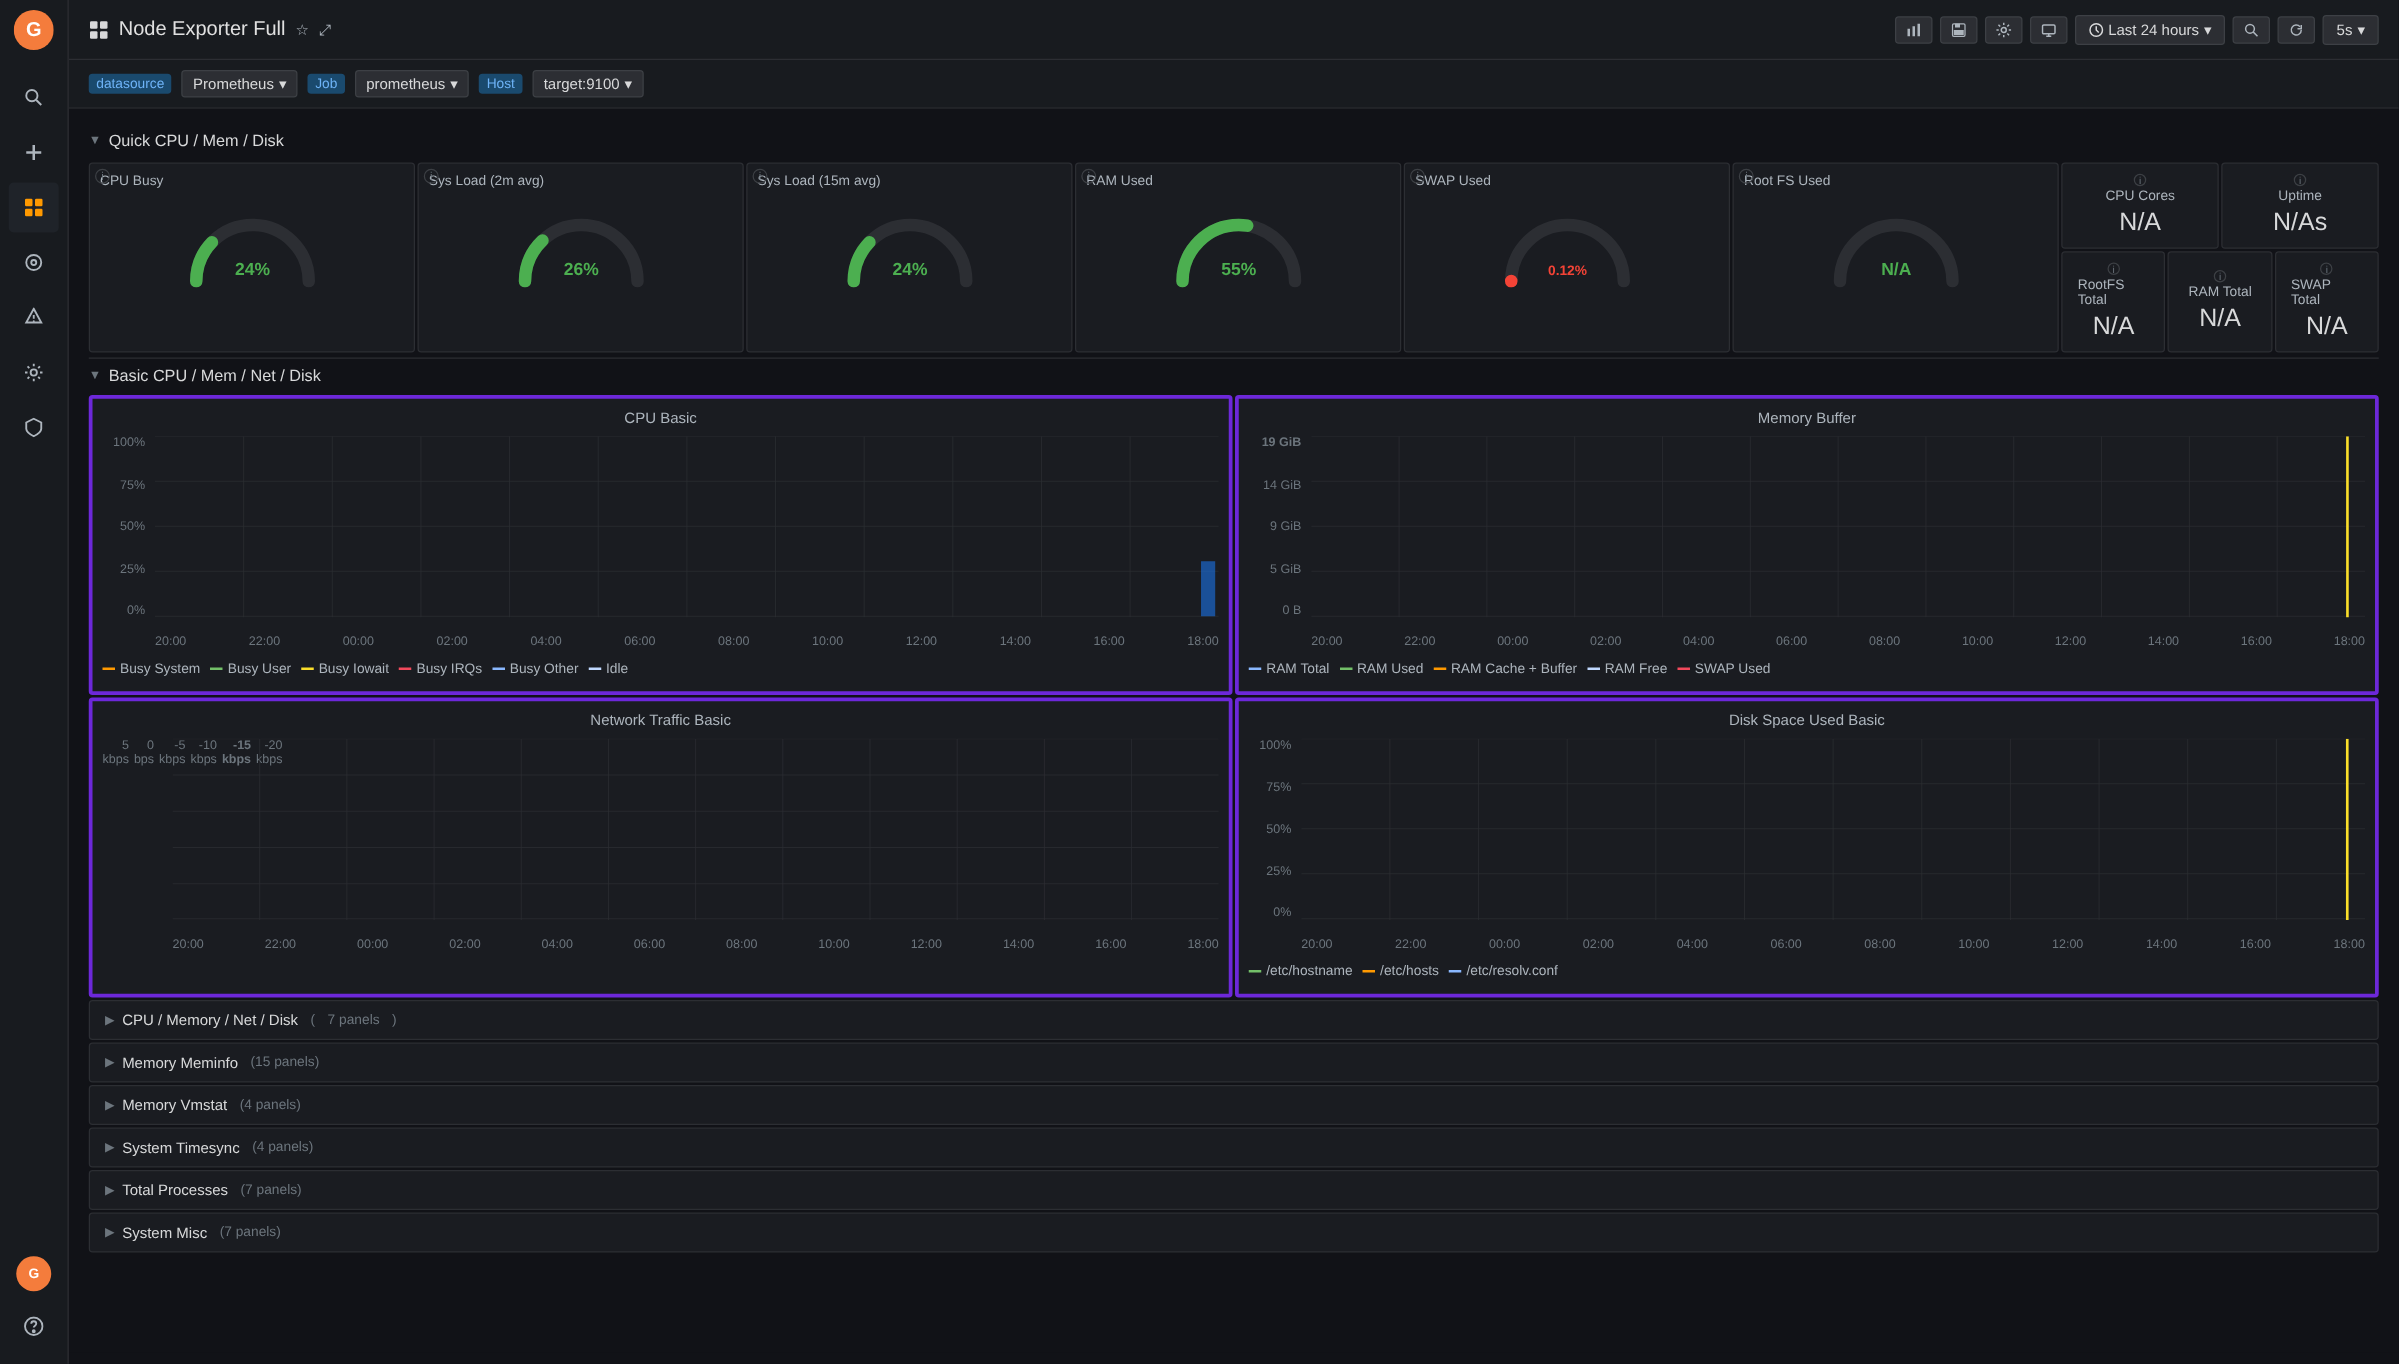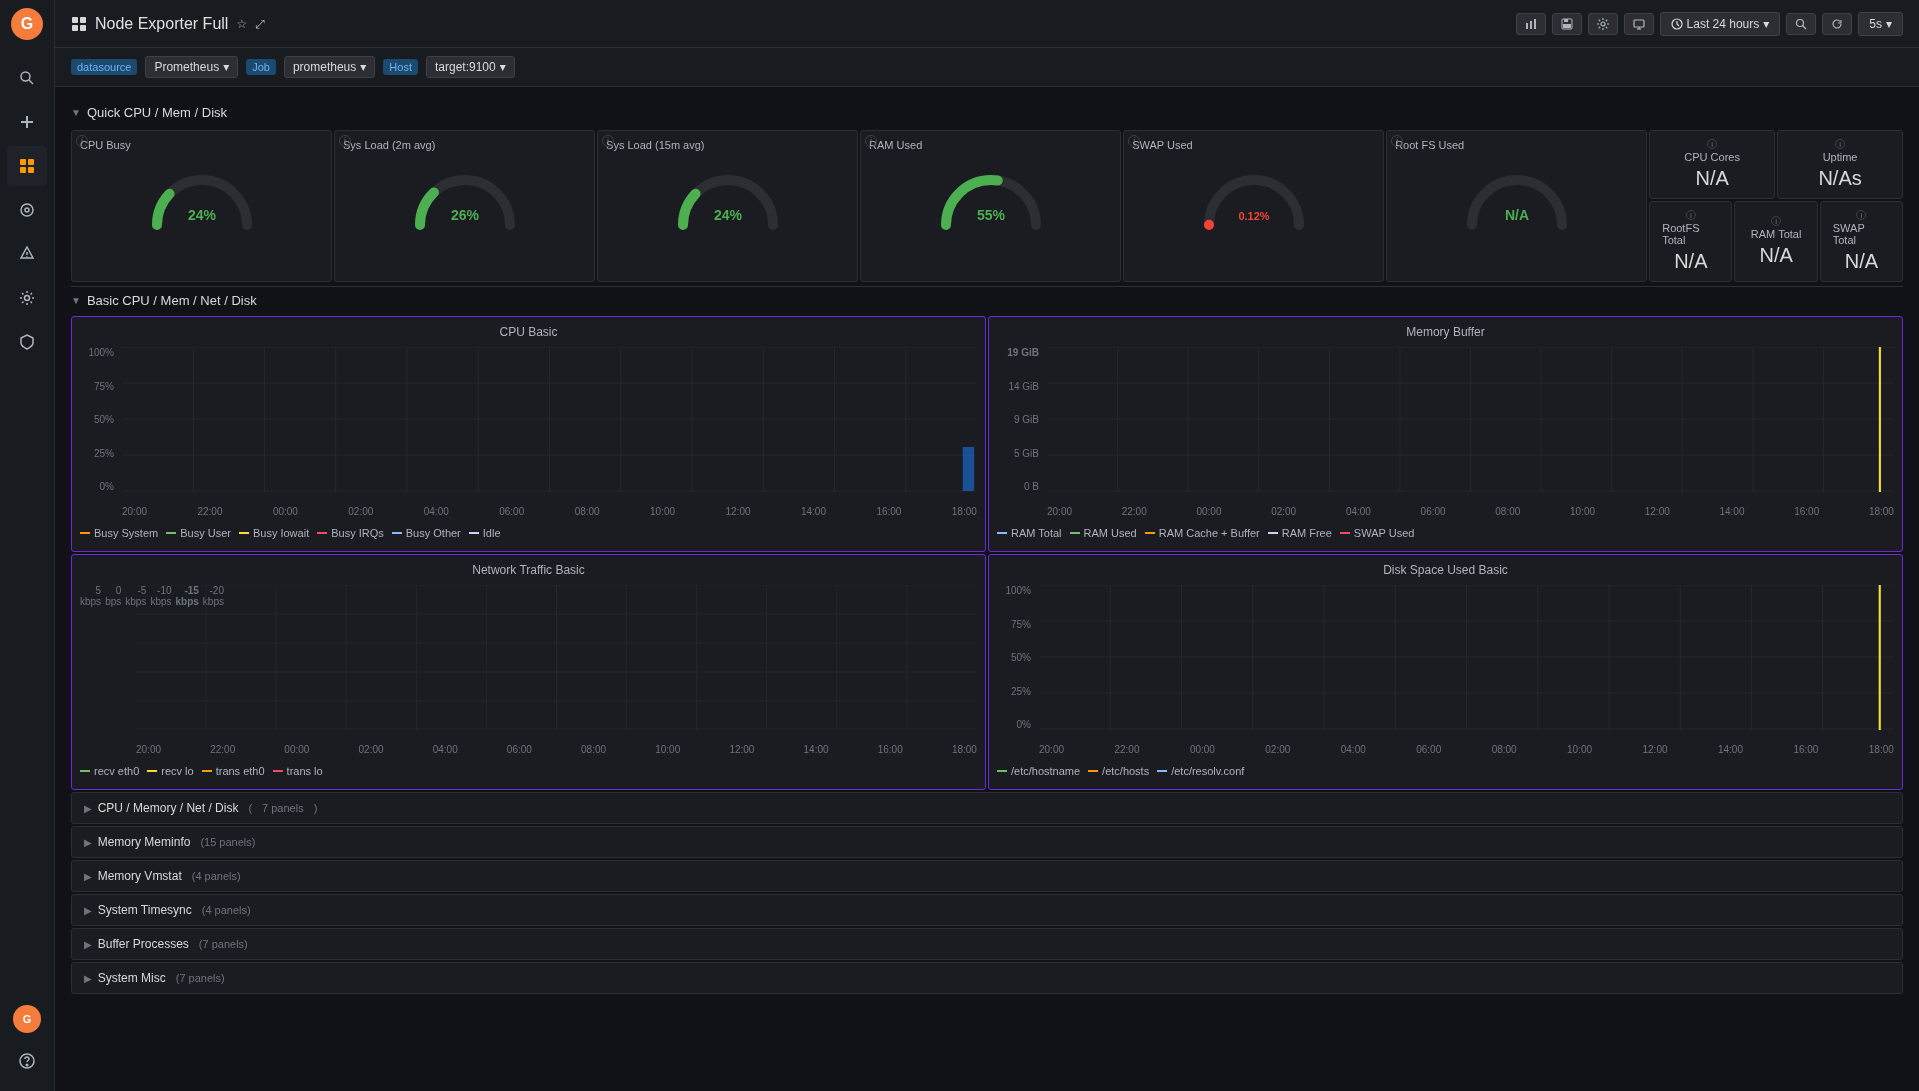--- a/index.html
+++ b/index.html
@@ -93,21 +93,21 @@
     
     .stat-column { display: flex; flex-direction: column; gap: 2px; min-width: 155px; }
     .stat-row { display: flex; gap: 2px; }
 
     
     .gauge-svg { width: 110px; height: 70px; }
 
     
     .chart-row { display: flex; gap: 2px; margin: 2px 0; }
     .chart-panel {
-      background: #1a1c21; border: 1px solid #6d28d9; border-radius: 3px;
+      background: #1a1c21; border: 3px solid #6d28d9; border-radius: 3px;
       flex: 1; padding: 8px; min-height: 220px;
     }
     .chart-title { font-size: 12px; color: #adb5bd; text-align: center; margin-bottom: 8px; }
     .chart-legend { display: flex; flex-wrap: wrap; gap: 8px; margin-top: 6px; padding: 4px 0; }
     .legend-item { display: flex; align-items: center; gap: 4px; font-size: 11px; color: #adb5bd; }
     .legend-dot { width: 10px; height: 2px; }
 
     
     .collapsed-section {
       background: #1a1c21; border: 1px solid #2c2e33; border-radius: 3px;
@@ -593,38 +593,20 @@
             <span style="font-size:10px;color:#6c757d;">04:00</span>
             <span style="font-size:10px;color:#6c757d;">06:00</span>
             <span style="font-size:10px;color:#6c757d;">08:00</span>
             <span style="font-size:10px;color:#6c757d;">10:00</span>
             <span style="font-size:10px;color:#6c757d;">12:00</span>
             <span style="font-size:10px;color:#6c757d;">14:00</span>
             <span style="font-size:10px;color:#6c757d;">16:00</span>
             <span style="font-size:10px;color:#6c757d;">18:00</span>
           </div>
         </div>
-        <div class="chart-legend">
-          <div class="legend-item">
-              <div class="legend-dot" style="background:#73bf69;"></div>
-              <span>recv eth0</span>
-            </div>
-          <div class="legend-item">
-              <div class="legend-dot" style="background:#fade2a;"></div>
-              <span>recv lo</span>
-            </div>
-          <div class="legend-item">
-              <div class="legend-dot" style="background:#ff9900;"></div>
-              <span>trans eth0</span>
-            </div>
-          <div class="legend-item">
-              <div class="legend-dot" style="background:#f2495c;"></div>
-              <span>trans lo</span>
-            </div>
-        </div>
       </div>
 
       <div class="chart-panel">
         <div class="info-icon">i</div>
         <div class="chart-title">Disk Space Used Basic</div>
         <div style="position:relative; height:170px;">
           <div style="position:absolute;left:0;top:0;height:145px;display:flex;flex-direction:column;justify-content:space-between;width:38px;">
             <span style="font-size:10px;color:#6c757d;text-align:right;padding-right:4px;">100%</span>
             <span style="font-size:10px;color:#6c757d;text-align:right;padding-right:4px;">75%</span>
             <span style="font-size:10px;color:#6c757d;text-align:right;padding-right:4px;">50%</span>
@@ -704,21 +686,21 @@
     </div>
 
     <div class="collapsed-section">
       <span class="chevron">▶</span>
       <span>System Timesync</span>
       <span class="panel-count">(4 panels)</span>
     </div>
 
     <div class="collapsed-section">
       <span class="chevron">▶</span>
-      <span>Buffer Processes</span>
+      <span>Total Processes</span>
       <span class="panel-count">(7 panels)</span>
     </div>
 
     <div class="collapsed-section">
       <span class="chevron">▶</span>
       <span>System Misc</span>
       <span class="panel-count">(7 panels)</span>
     </div>
 
   </div>

